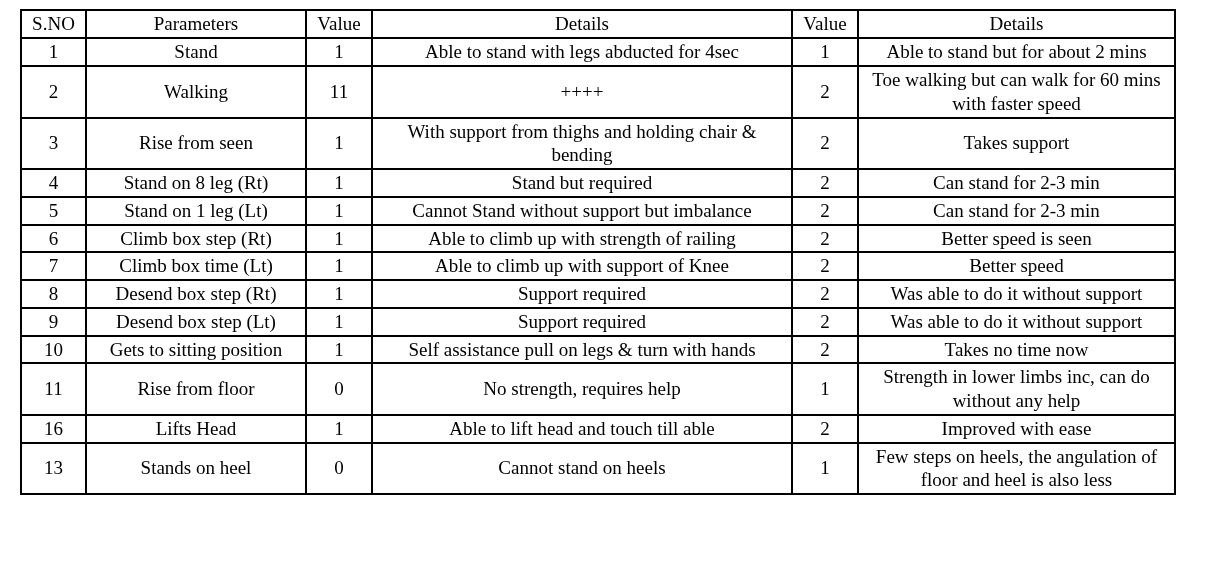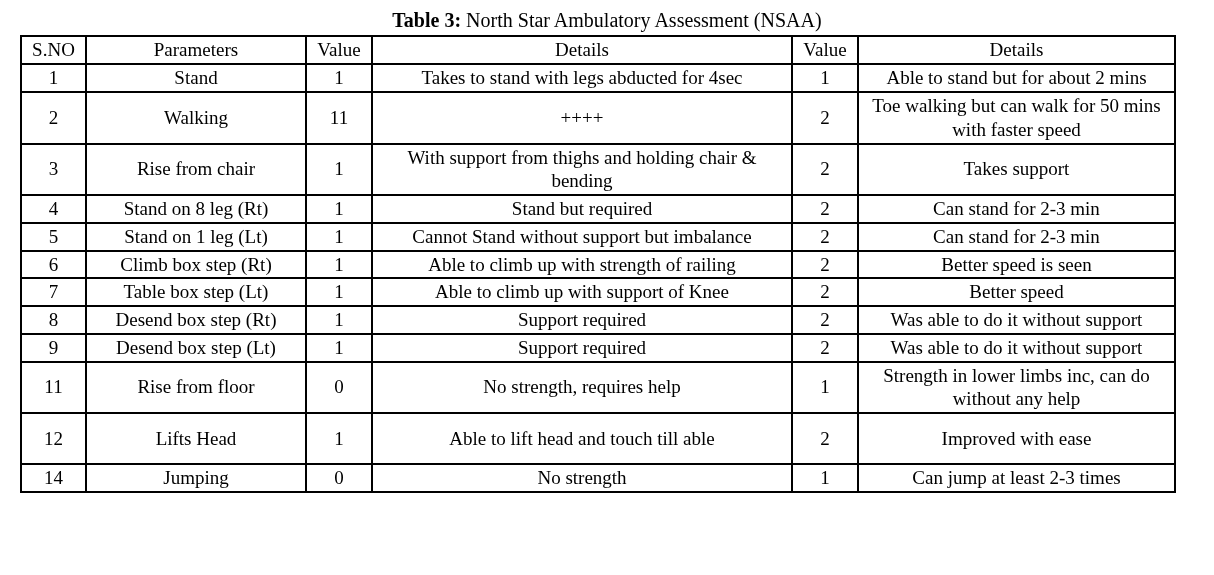--- a/index.html
+++ b/index.html
@@ -44,21 +44,20 @@
   .col-param { width: 220px; }
   .col-val1  { width: 66px;  }
   .col-det1  { width: 420px; }
   .col-val2  { width: 66px;  }
   .col-det2  { width: 317px; }
 </style>
 </head>
 <body>
 
 <div class="title-block">
-  <div class="title-line1"><span class="title-label">Table 3:</span><span> North Star Ambulatory Assessment (NSAA)</span></div>
 </div>
 
 <table class="nsaa">
   <colgroup>
     <col class="col-sno">
       <col class="col-param">
       <col class="col-val1">
     <col class="col-det1">
       <col class="col-val2">
       <col class="col-det2">
@@ -71,35 +70,35 @@
       <th>Details</th>
       <th>Value</th>
       <th>Details</th>
     </tr>
   </thead>
   <tbody>
       <tr>
         <td>1</td>
         <td>Stand</td>
         <td>1</td>
-        <td>Takes to stand with legs abducted for 4sec</td>
+        <td>Able to stand with legs abducted for 4sec</td>
         <td>1</td>
         <td>Able to stand but for about 2 mins</td>
       </tr>
       <tr>
         <td>2</td>
         <td>Walking</td>
         <td>11</td>
         <td>++++</td>
         <td>2</td>
-        <td>Toe walking but can walk for 50 mins with faster speed</td>
+        <td>Toe walking but can walk for 60 mins with faster speed</td>
       </tr>
       <tr>
         <td>3</td>
-        <td>Rise from chair</td>
+        <td>Rise from seen</td>
         <td>1</td>
         <td>With support from thighs and holding chair &amp; bending</td>
         <td>2</td>
         <td>Takes support</td>
       </tr>
       <tr>
         <td>4</td>
         <td>Stand on 8 leg (Rt)</td>
         <td>1</td>
         <td>Stand but required</td>
@@ -117,21 +116,21 @@
       <tr>
         <td>6</td>
         <td>Climb box step (Rt)</td>
         <td>1</td>
         <td>Able to climb up with strength of railing</td>
         <td>2</td>
         <td>Better speed is seen</td>
       </tr>
       <tr>
         <td>7</td>
-        <td>Table box step (Lt)</td>
+        <td>Climb box time (Lt)</td>
         <td>1</td>
         <td>Able to climb up with support of Knee</td>
         <td>2</td>
         <td>Better speed</td>
       </tr>
       <tr>
         <td>8</td>
         <td>Desend box step (Rt)</td>
         <td>1</td>
         <td>Support required</td>
@@ -140,37 +139,45 @@
       </tr>
       <tr>
         <td>9</td>
         <td>Desend box step (Lt)</td>
         <td>1</td>
         <td>Support required</td>
         <td>2</td>
         <td>Was able to do it without support</td>
       </tr>
       <tr>
+        <td>10</td>
+        <td>Gets to sitting position</td>
+        <td>1</td>
+        <td>Self assistance pull on legs &amp; turn with hands</td>
+        <td>2</td>
+        <td>Takes no time now</td>
+      </tr>
+      <tr>
         <td>11</td>
         <td>Rise from floor</td>
         <td>0</td>
         <td>No strength, requires help</td>
         <td>1</td>
         <td>Strength in lower limbs inc, can do without any help</td>
       </tr>
       <tr>
-        <td>12</td>
+        <td>16</td>
         <td>Lifts Head</td>
         <td>1</td>
         <td>Able to lift head and touch till able</td>
         <td>2</td>
         <td>Improved with ease</td>
       </tr>
       <tr>
-        <td>14</td>
-        <td>Jumping</td>
+        <td>13</td>
+        <td>Stands on heel</td>
         <td>0</td>
-        <td>No strength</td>
+        <td>Cannot stand on heels</td>
         <td>1</td>
-        <td>Can jump at least 2-3 times</td>
+        <td>Few steps on heels, the angulation of floor and heel is also less</td>
       </tr>
     </tbody>
 </table>
 
 </body></html>

